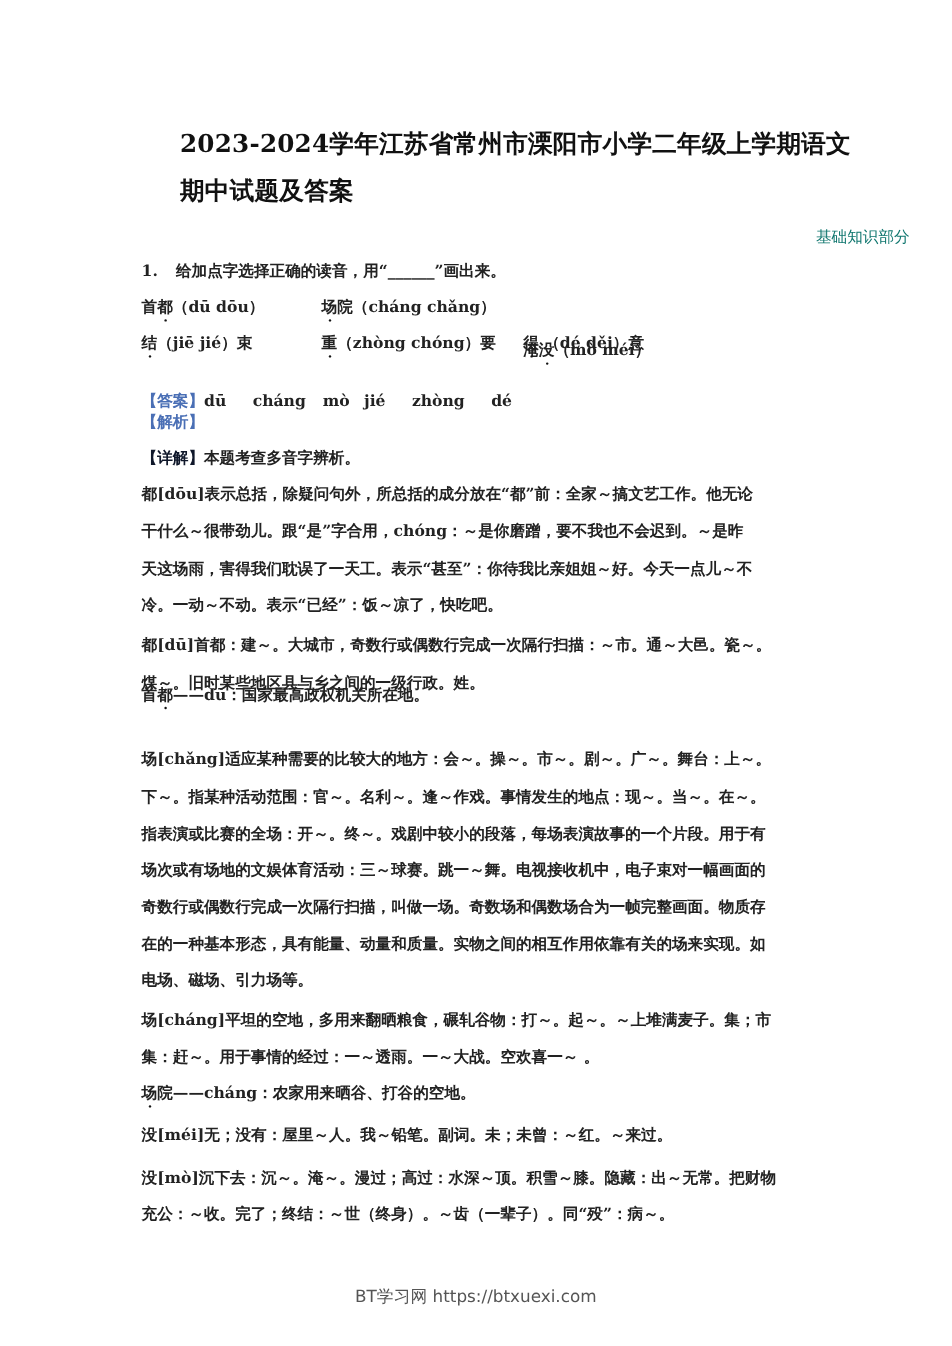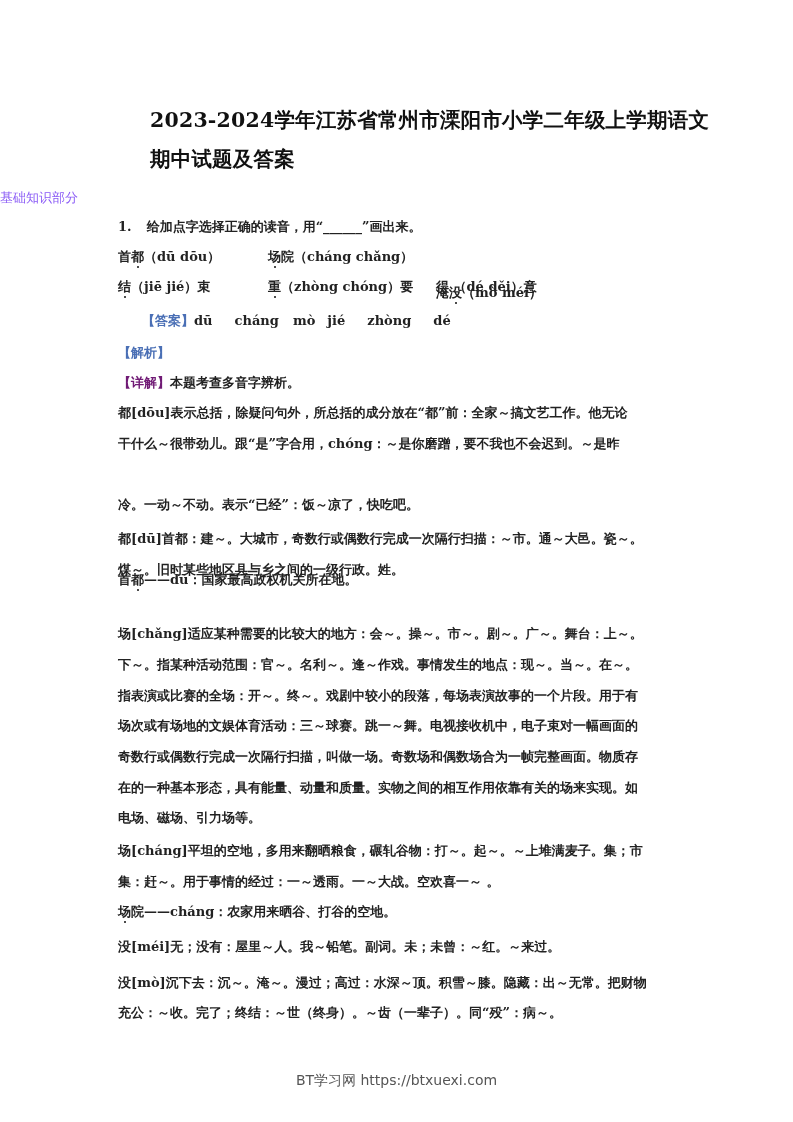--- a/index.html
+++ b/index.html
@@ -3,25 +3,25 @@
 <meta charset="utf-8">
 <style>
   html, body { margin: 0; padding: 0; background: #ffffff; }
   body { width: 793px; height: 1122px; position: relative; overflow: hidden;
          font-family: "DejaVu Serif", "Liberation Serif", serif; color: #1a1a1a; }
   .page { position: absolute; left: 0; top: 0; width: 793px; height: 1122px; }
   .title { position: absolute; left: 118px; width: 560px; font-weight: bold; font-size: 20.5px;
            line-height: 1; letter-spacing: 0.2px; color: #111; white-space: nowrap; margin-left: 32px; }
   .t1 { top: 110px; }
   .t2 { top: 149px; }
-  .section-head { position: absolute; left: 0; width: 758px; top: 189px; text-align: left;
-                  font-size: 13px; color: #8b5cf6; }
+  .section-head { position: absolute; left: 0; width: 758px; top: 189px; text-align: right;
+                  font-size: 13px; color: #0f766e; }
   .line { position: absolute; left: 118px; font-size: 13px; line-height: 1; white-space: nowrap; color: #222; font-weight: bold; }
   .blue { color: #4a6fb5; }
-  .black-br { color: #701a75; }
+  .black-br { color: #0f172a; }
   .dot { position: relative; display: inline-block; }
   .dot::after { content: ""; position: absolute; left: 50%; bottom: -5px; width: 2px; height: 2px;
                 margin-left: -1px; background: #111; border-radius: 50%; }
   .col { position: absolute; }
   .footer { position: absolute; top: 1072px; left: 0; width: 793px; text-align: center;
             font-family: "DejaVu Sans", "Liberation Sans", sans-serif; font-size: 14px; color: #555; }
   .sp { display: inline-block; }
 </style>
 </head>
 <body>
@@ -56,32 +56,33 @@
       <span class="dot">结</span><span>（jiē  jié）束</span>
     </span>
     <span class="col" style="left:150px;">
       <span class="dot">重</span><span>（zhòng  chóng）要</span>
     </span>
     <span class="col" style="left:318px;">
       <span class="dot">得</span><span> （dé  děi）意</span>
     </span>
   </div>
 
-  <div class="line" style="top:314px;margin-left:24px;">
+  <div class="line" style="top:328px;">
     <span class="blue">【答案】</span><span>dū</span><span class="sp" style="width:22px"></span><span>cháng</span><span class="sp" style="width:14px"></span><span>mò</span><span class="sp" style="width:12px"></span><span>jié</span><span class="sp" style="width:22px"></span><span>zhòng</span><span class="sp" style="width:22px"></span><span>dé</span>
   </div>
 
   <div class="line blue" style="top:346px;">【解析】</div>
 
   <div class="line" style="top:376px;">
     <span class="black-br">【详解】</span><span>本题考查多音字辨析。</span>
   </div>
 
   <div class="line" style="top:406px;">都[dōu]表示总括，除疑问句外，所总括的成分放在“都”前：全家～搞文艺工作。他无论</div>
   <div class="line" style="top:437px;">干什么～很带劲儿。跟“是”字合用，chóng：～是你磨蹭，要不我也不会迟到。～是昨</div>
+  <div class="line" style="top:468px;">天这场雨，害得我们耽误了一天工。表示“甚至”：你待我比亲姐姐～好。今天一点儿～不</div>
   <div class="line" style="top:498px;">冷。一动～不动。表示“已经”：饭～凉了，快吃吧。</div>
 
   <div class="line" style="top:532px;">都[dū]首都：建～。大城市，奇数行或偶数行完成一次隔行扫描：～市。通～大邑。瓷～。</div>
   <div class="line" style="top:563px;">煤～。旧时某些地区县与乡之间的一级行政。姓。</div>
 
   <div class="line" style="top:573px;">
     <span>首</span><span class="dot">都</span><span>——dū：国家最高政权机关所在地。</span>
   </div>
 
   <div class="line" style="top:627px;">场[chǎng]适应某种需要的比较大的地方：会～。操～。市～。剧～。广～。舞台：上～。</div>

